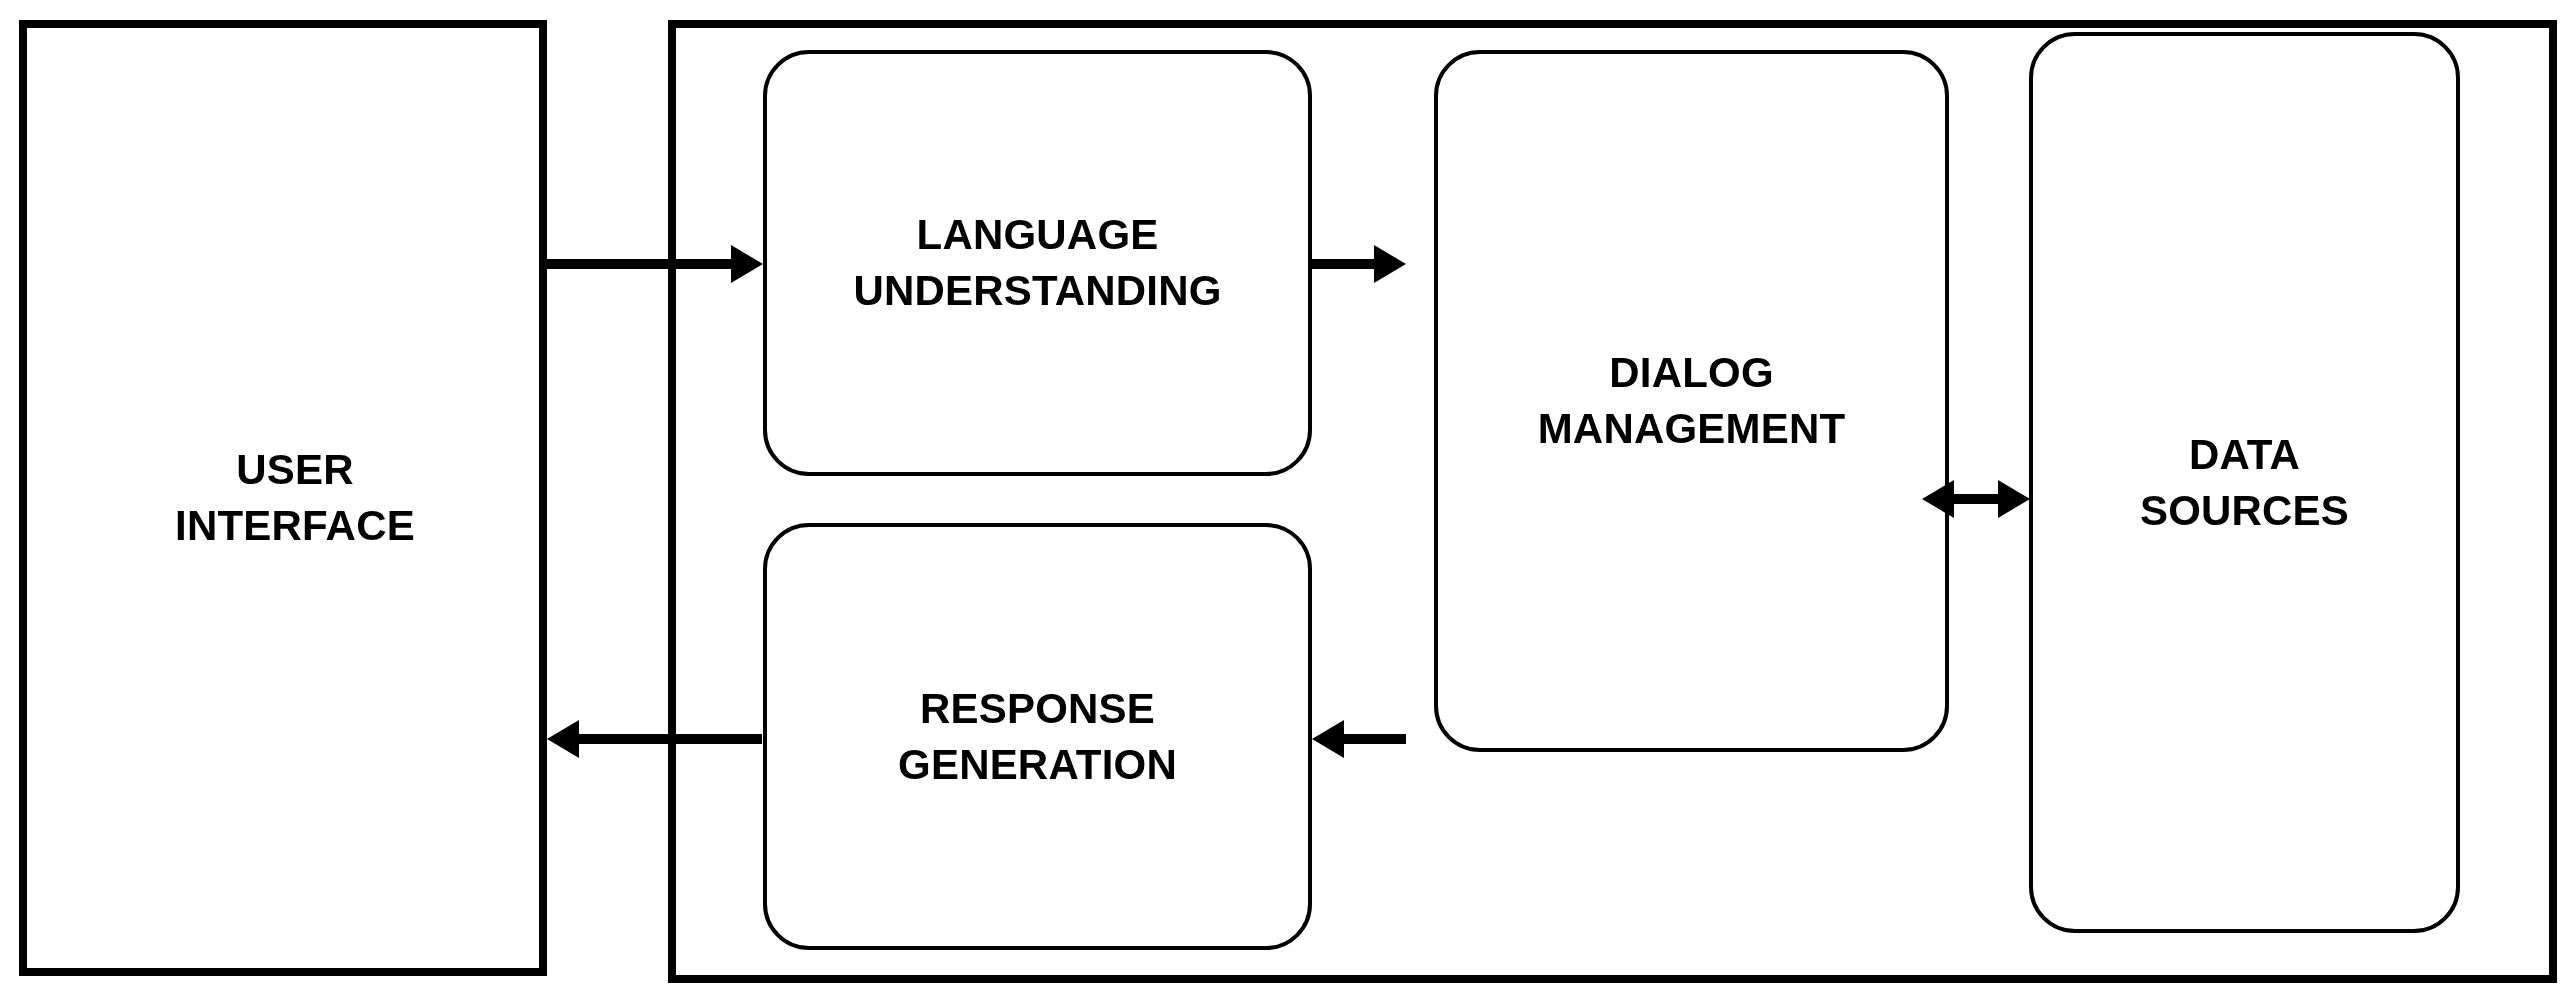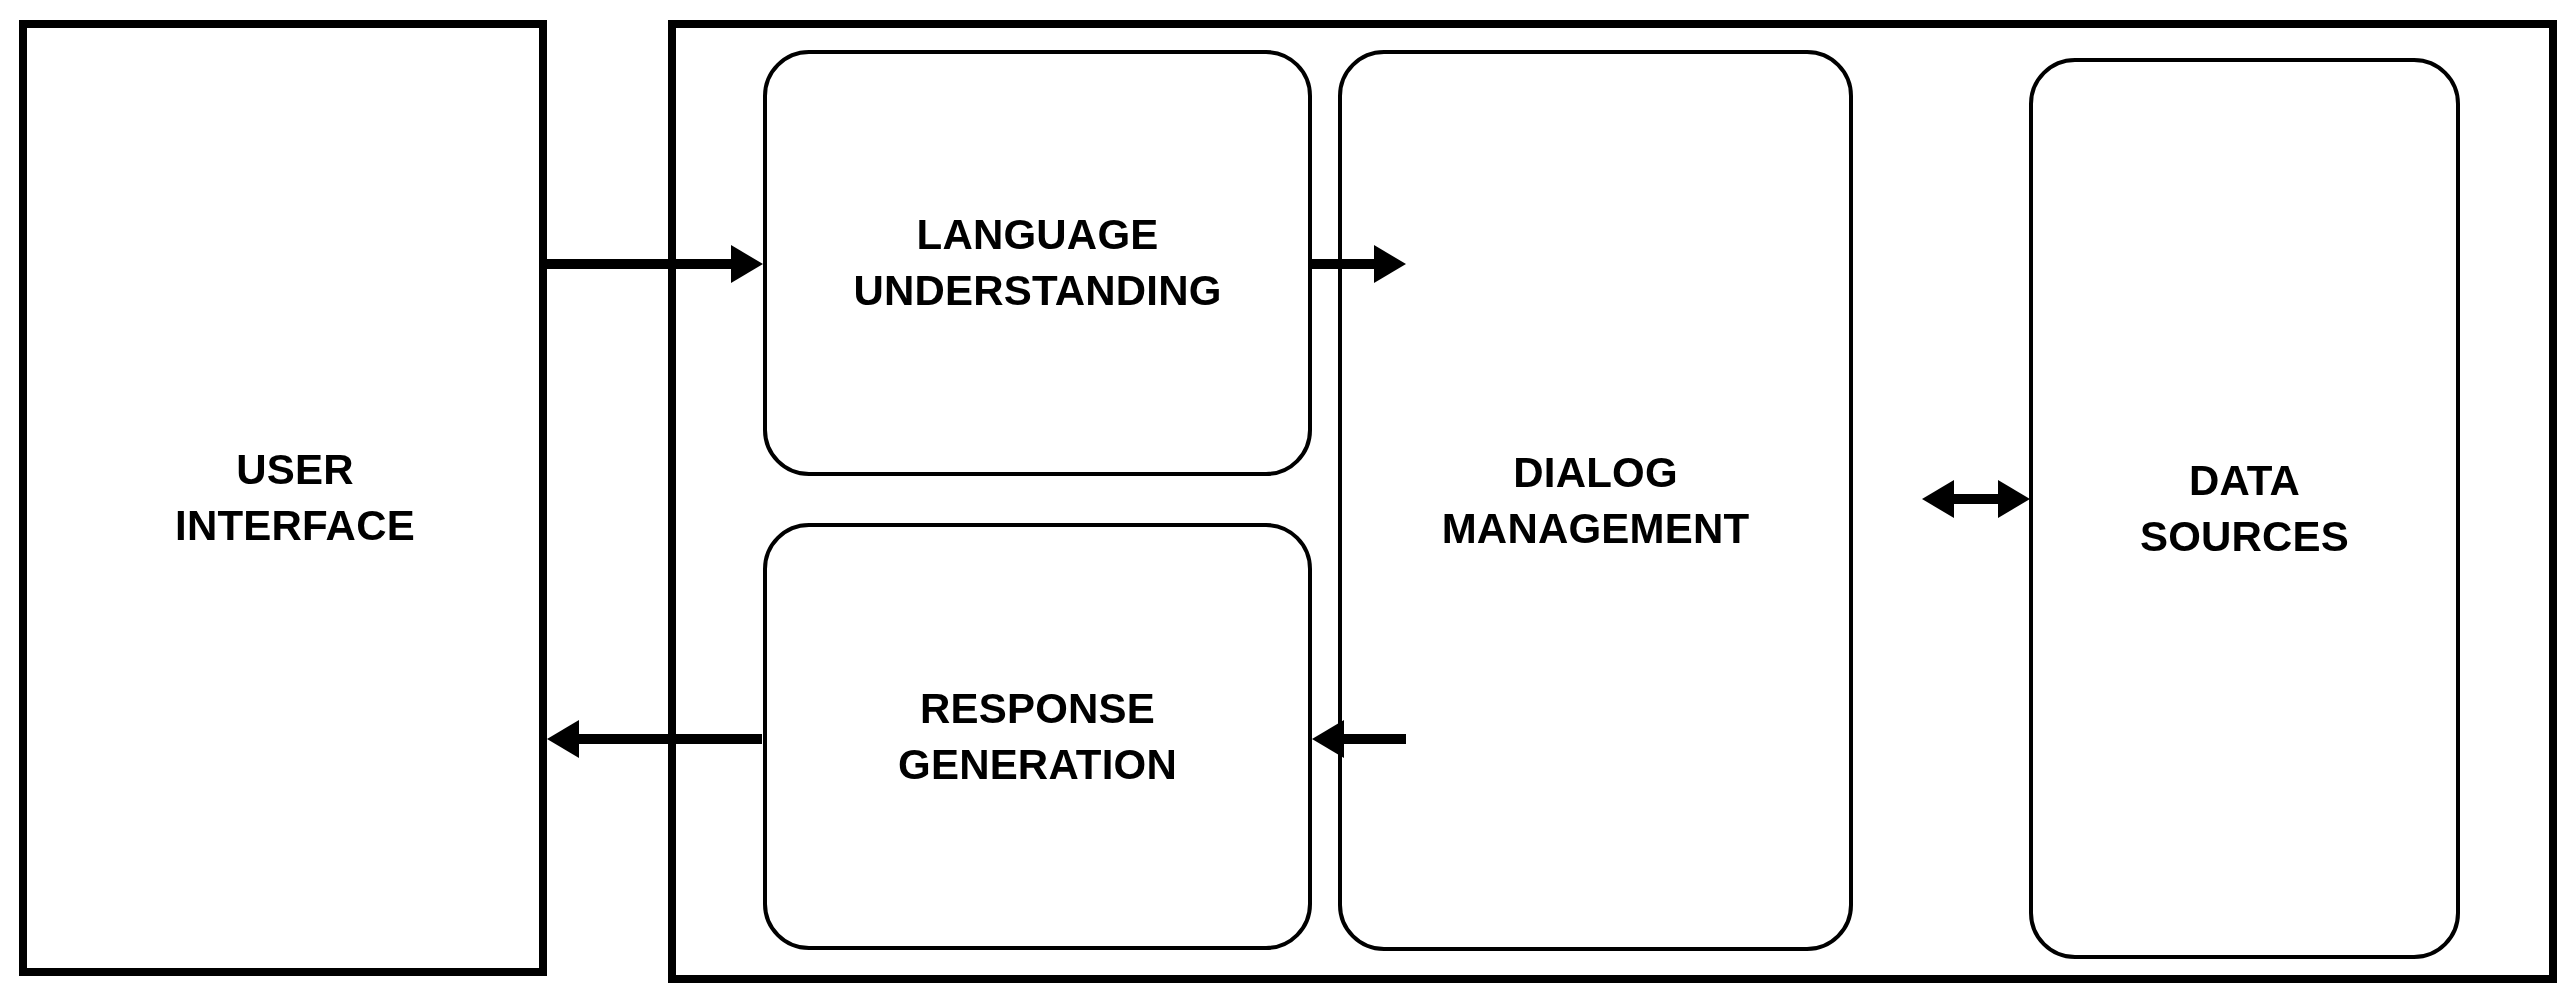--- a/index.html
+++ b/index.html
@@ -93,26 +93,26 @@
   <div class="box round-box" style="left:763px; top:523px; width:549px; height:427px;">
     <div class="label">RESPONSE
 GENERATION</div>
   </div>
 
   <div class="box round-box" style="left:763px; top:50px; width:549px; height:426px;">
     <div class="label">LANGUAGE
 UNDERSTANDING</div>
   </div>
 
-  <div class="box round-box" style="left:1338px; top:50px; width:515px; height:901px;justify-content:center;">
+  <div class="box round-box" style="left:1434px; top:50px; width:515px; height:702px;justify-content:center;">
     <div class="label">DIALOG
 MANAGEMENT</div>
   </div>
 
-  <div class="box round-box" style="left:2029px; top:58px; width:431px; height:901px;">
+  <div class="box round-box" style="left:2029px; top:32px; width:431px; height:901px;">
     <div class="label">DATA
 SOURCES</div>
   </div>
 
   <div class="connector" style="left:547px; top:264px; width:216px;">
     <div class="conn-line" style="left:0; width:185px;"></div>
     <div class="arrow-head right" style="left:184px;"></div>
   </div>
 
   <div class="connector" style="left:1312px; top:264px; width:94px;">

